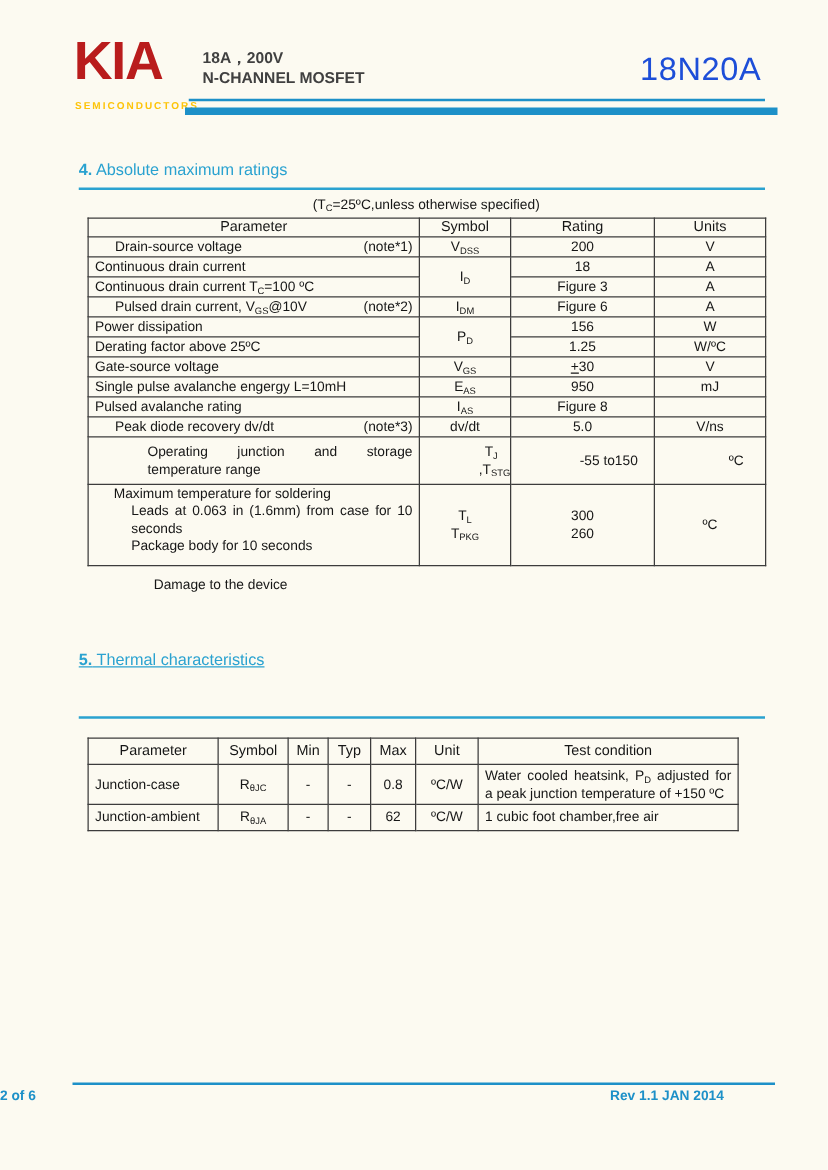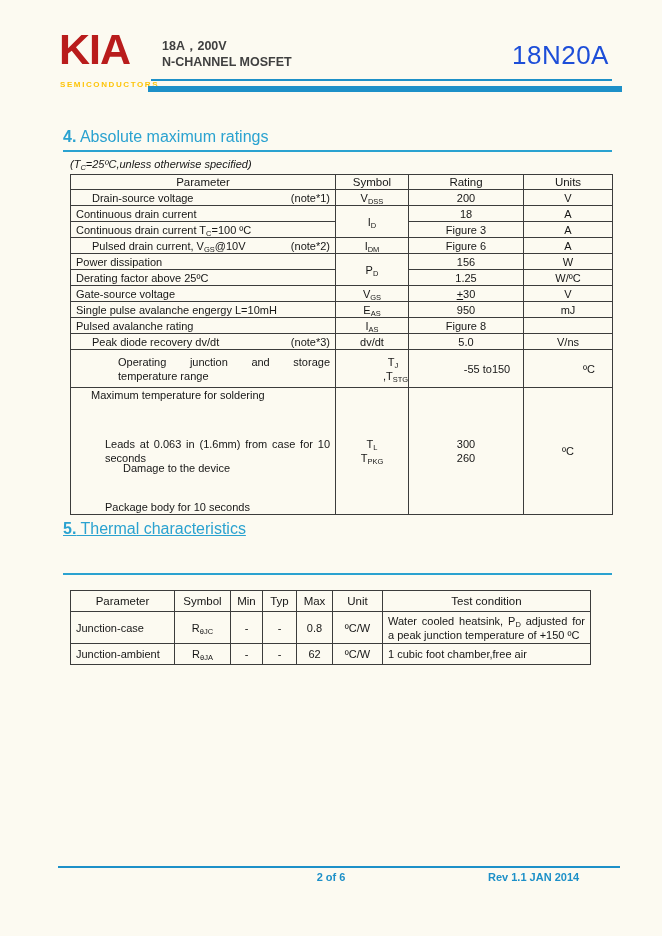--- a/index.html
+++ b/index.html
@@ -23,59 +23,59 @@
   .hdr-mid .l1 { font-size:12.5px; font-weight:bold; line-height:16px; }
   .hdr-mid .l2 { font-size:12.5px; font-weight:bold; line-height:17px; }
   .part-number {
     position:absolute; left:500px; top:40px;
     font-size:26px; color:#1d4ed8; letter-spacing:0.5px;margin-left:12px;
   }
   .hdr-line-thin { position:absolute; left:151px; top:79px; width:461px; height:2px; background:#1d90c8; }
   .hdr-line-thick{ position:absolute; left:148px; top:86px; width:474px; height:6px; background:#1d90c8; }
 
   
-  .sec-title { position:absolute; left:63px; font-size:16px; color:#2aa2d0;text-align:right; }
+  .sec-title { position:absolute; left:63px; font-size:13px; color:#2aa2d0;text-align:right; }
   .sec-title b { color:#2aa2d0; }
   .sec-rule { position:absolute; left:63px; width:549px; height:2px; background:#2aa2d0; }
 
   
   table { border-collapse:collapse; table-layout:fixed; background:transparent; }
   td, th { border:1px solid #3c3c3c; font-weight:normal; font-size:11px;
            padding:0 5px; vertical-align:middle; line-height:14px; overflow:hidden; }
   th { font-size:11.5px; }
   .c { text-align:center; }
   .abs-table { position:absolute; left:70px; top:174px; width:542px; }
   .abs-table td { height:15px; }
   .abs-table .tall { height:37px;padding-left:47px; }
   .abs-table .xtall { height:64px; vertical-align:top;padding-left:20px; }
   .pn { display:flex; justify-content:space-between;padding-left:16px; }
   .justify { text-align:justify; }
-  .indent { padding-left:14px;margin-top:35px; }
+  .indent { padding-left:14px; }
   sub { font-size:7.5px; vertical-align:-2px; line-height:0; }
   u { text-decoration:underline; }
 
   .note-line {
     position:absolute; left:70px; top:158px; width:542px;
-    font-size:11px; text-align:left; white-space:nowrap; color:#161616;font-style:italic;
+    font-size:11px; text-align:center; white-space:nowrap; color:#161616;
   }
 
   
   .caution { position:absolute; left:85px; top:460px; width:545px; font-size:11px; line-height:16px; }
   .caution .row1 { white-space:nowrap; }
   .caution .lbl { margin-right:4px; }
   .caution .row2 { margin-left:38px; }
 
   .th-table { position:absolute; left:70px; top:590px; width:520px; }
   .th-table th { height:20px; }
   .th-table td { height:20px; }
   .th-table .r1 td { height:31px; }
 
   
   .footer-rule { position:absolute; left:58px; top:866px; width:562px; height:2px; background:#1d90c8; }
-  .footer-page { position:absolute; left:0; top:871px; width:662px; text-align:center;
+  .footer-page { position:absolute; left:0; top:871px; width:662px; text-align:left;
                  font-size:11px; font-weight:bold; color:#1d90c8; }
   .footer-rev  { position:absolute; left:488px; top:871px; font-size:11px; font-weight:bold; color:#1d90c8; }
 </style>
 </head>
 <body>
 
 <div class="page">
 
   <div class="logo-word">KIA</div>
   <div class="logo-sub">SEMICONDUCTORS</div>

